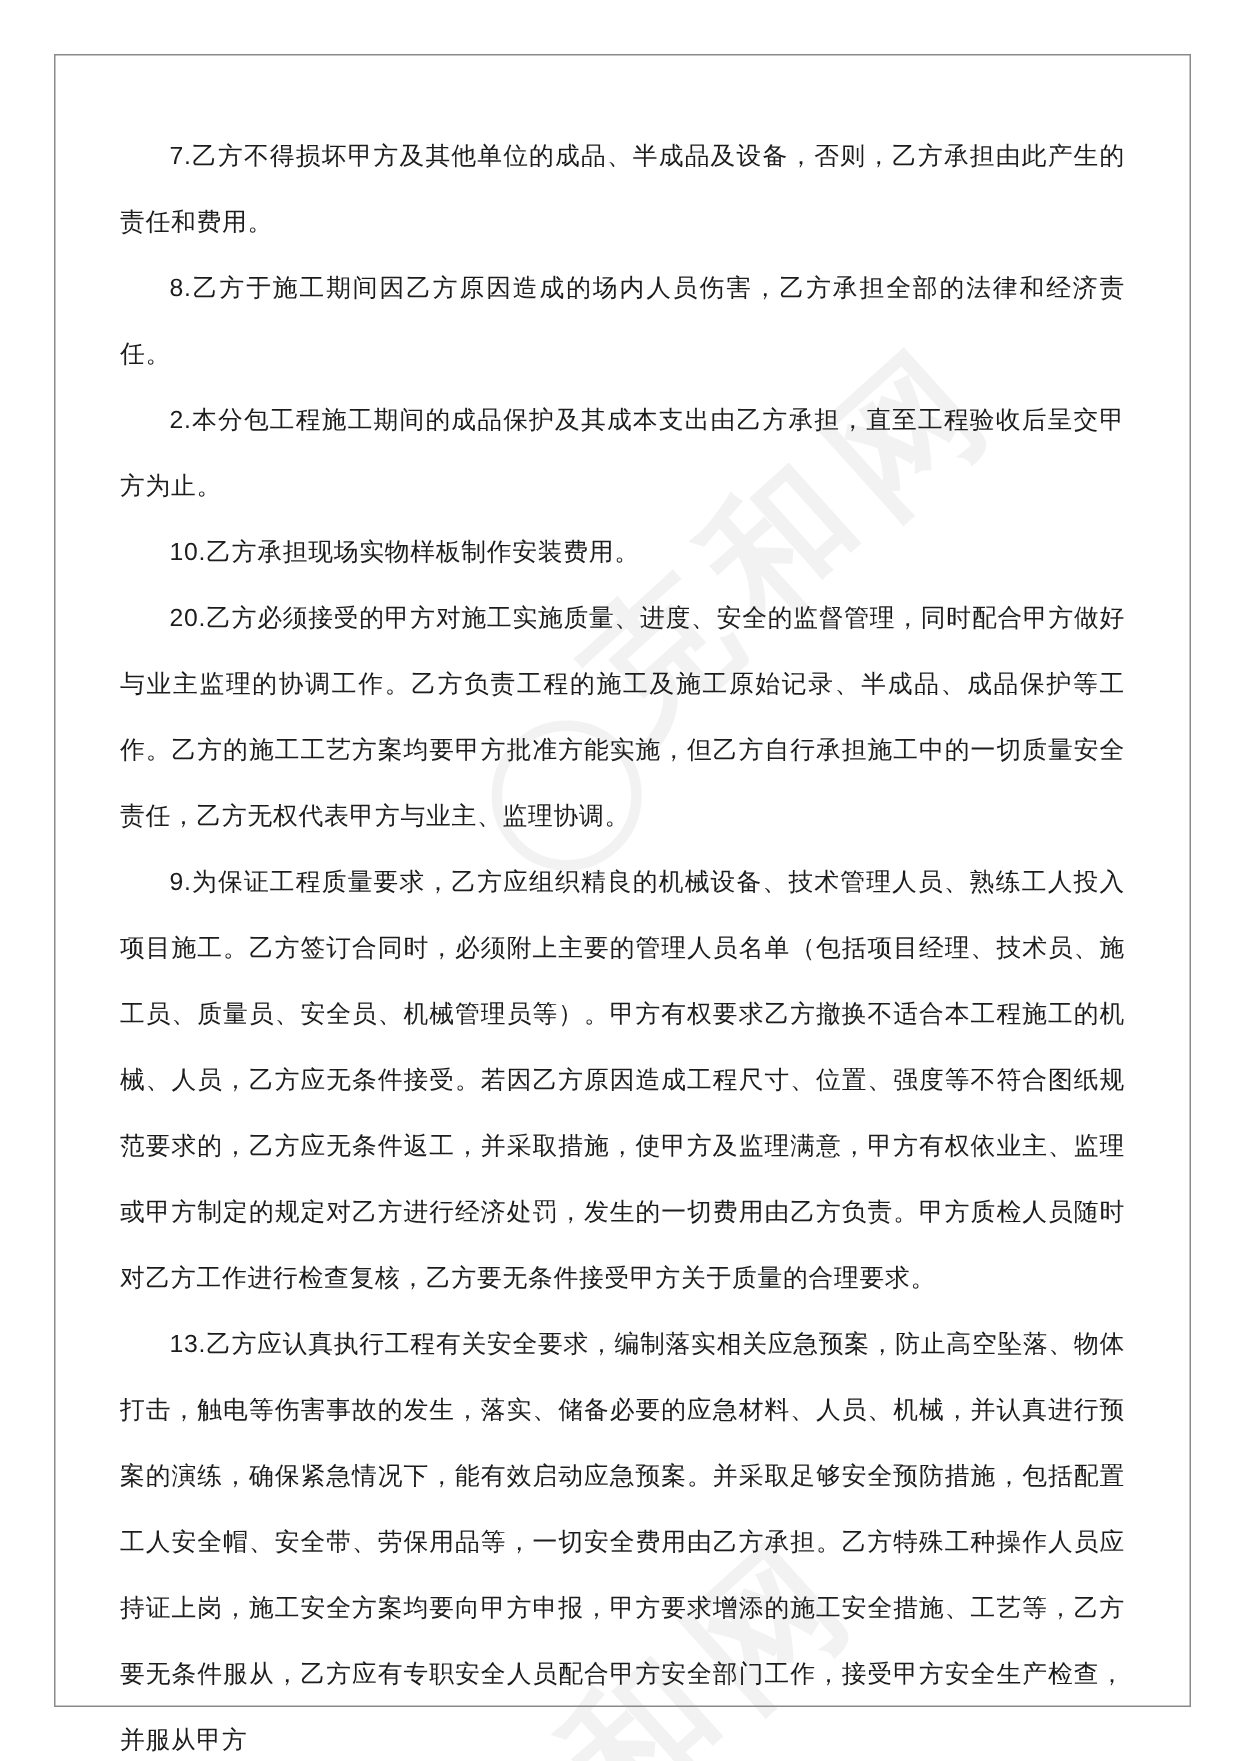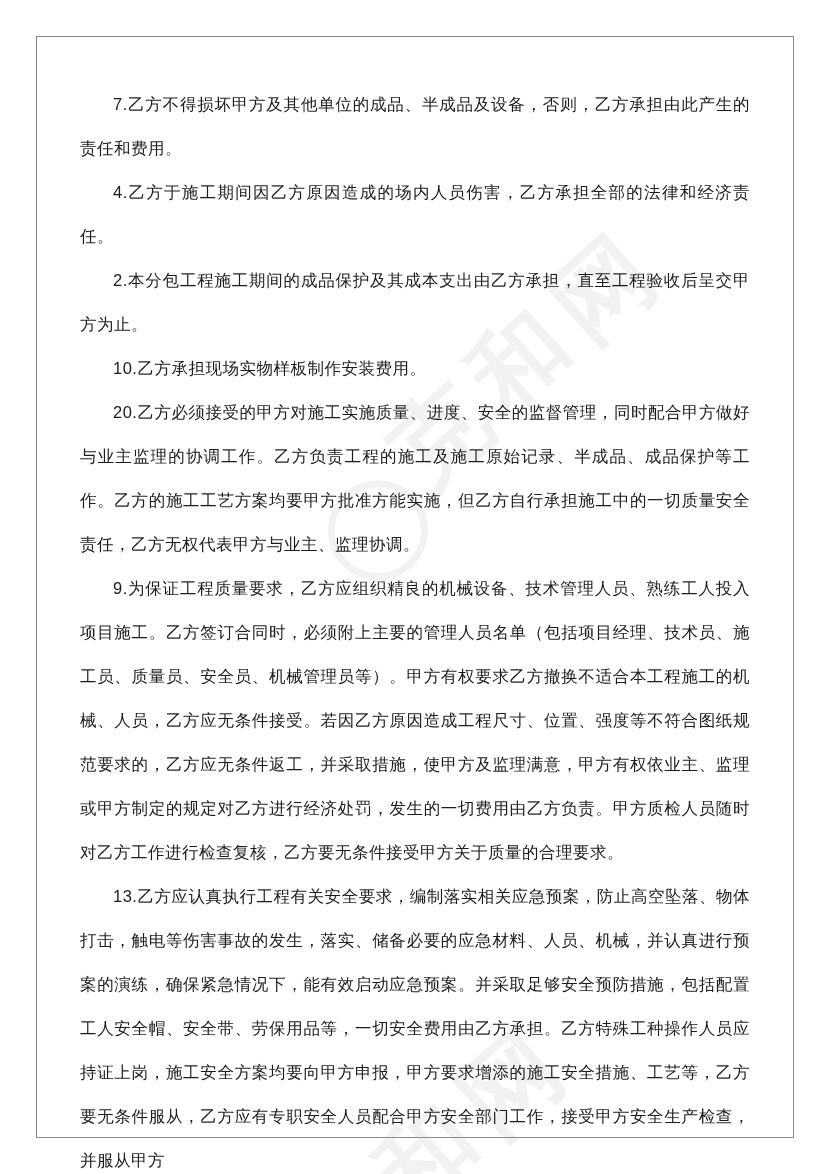--- a/index.html
+++ b/index.html
@@ -85,21 +85,21 @@
   </div>
 
   <div class="watermark wm-bottom">
     <span class="wm-text">克和网</span>
   </div>
 
   <div class="page-border"></div>
 
   <div class="content">
     <p>7.乙方不得损坏甲方及其他单位的成品、半成品及设备，否则，乙方承担由此产生的责任和费用。</p>
-    <p>4.乙方于施工期间因乙方原因造成的场内人员伤害，乙方承担全部的法律和经济责任。</p>
+    <p>8.乙方于施工期间因乙方原因造成的场内人员伤害，乙方承担全部的法律和经济责任。</p>
     <p>2.本分包工程施工期间的成品保护及其成本支出由乙方承担，直至工程验收后呈交甲方为止。</p>
     <p>10.乙方承担现场实物样板制作安装费用。</p>
     <p>20.乙方必须接受的甲方对施工实施质量、进度、安全的监督管理，同时配合甲方做好与业主监理的协调工作。乙方负责工程的施工及施工原始记录、半成品、成品保护等工作。乙方的施工工艺方案均要甲方批准方能实施，但乙方自行承担施工中的一切质量安全责任，乙方无权代表甲方与业主、监理协调。</p>
     <p>9.为保证工程质量要求，乙方应组织精良的机械设备、技术管理人员、熟练工人投入项目施工。乙方签订合同时，必须附上主要的管理人员名单（包括项目经理、技术员、施工员、质量员、安全员、机械管理员等）。甲方有权要求乙方撤换不适合本工程施工的机械、人员，乙方应无条件接受。若因乙方原因造成工程尺寸、位置、强度等不符合图纸规范要求的，乙方应无条件返工，并采取措施，使甲方及监理满意，甲方有权依业主、监理或甲方制定的规定对乙方进行经济处罚，发生的一切费用由乙方负责。甲方质检人员随时对乙方工作进行检查复核，乙方要无条件接受甲方关于质量的合理要求。</p>
     <p>13.乙方应认真执行工程有关安全要求，编制落实相关应急预案，防止高空坠落、物体打击，触电等伤害事故的发生，落实、储备必要的应急材料、人员、机械，并认真进行预案的演练，确保紧急情况下，能有效启动应急预案。并采取足够安全预防措施，包括配置工人安全帽、安全带、劳保用品等，一切安全费用由乙方承担。乙方特殊工种操作人员应持证上岗，施工安全方案均要向甲方申报，甲方要求增添的施工安全措施、工艺等，乙方要无条件服从，乙方应有专职安全人员配合甲方安全部门工作，接受甲方安全生产检查，并服从甲方</p>
   </div>
 
 </div>
 
 </body></html>

